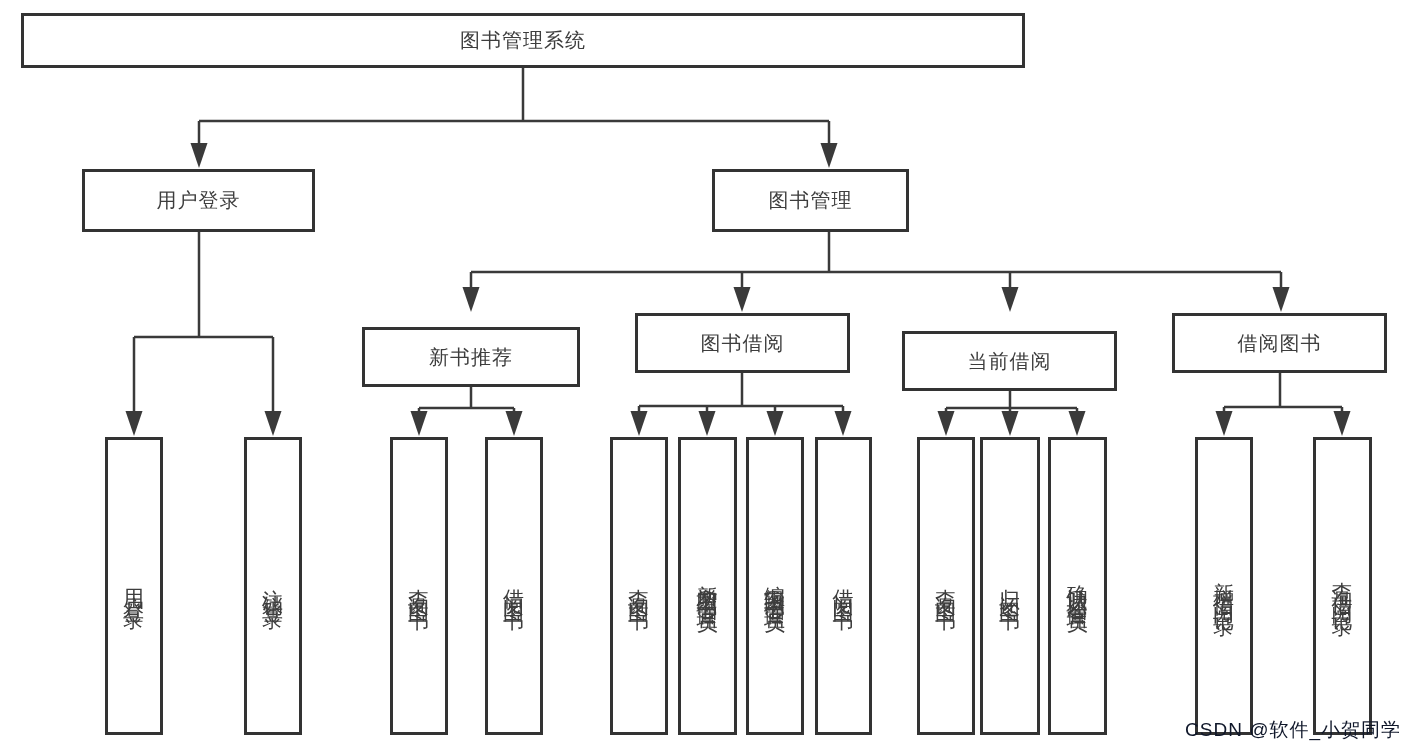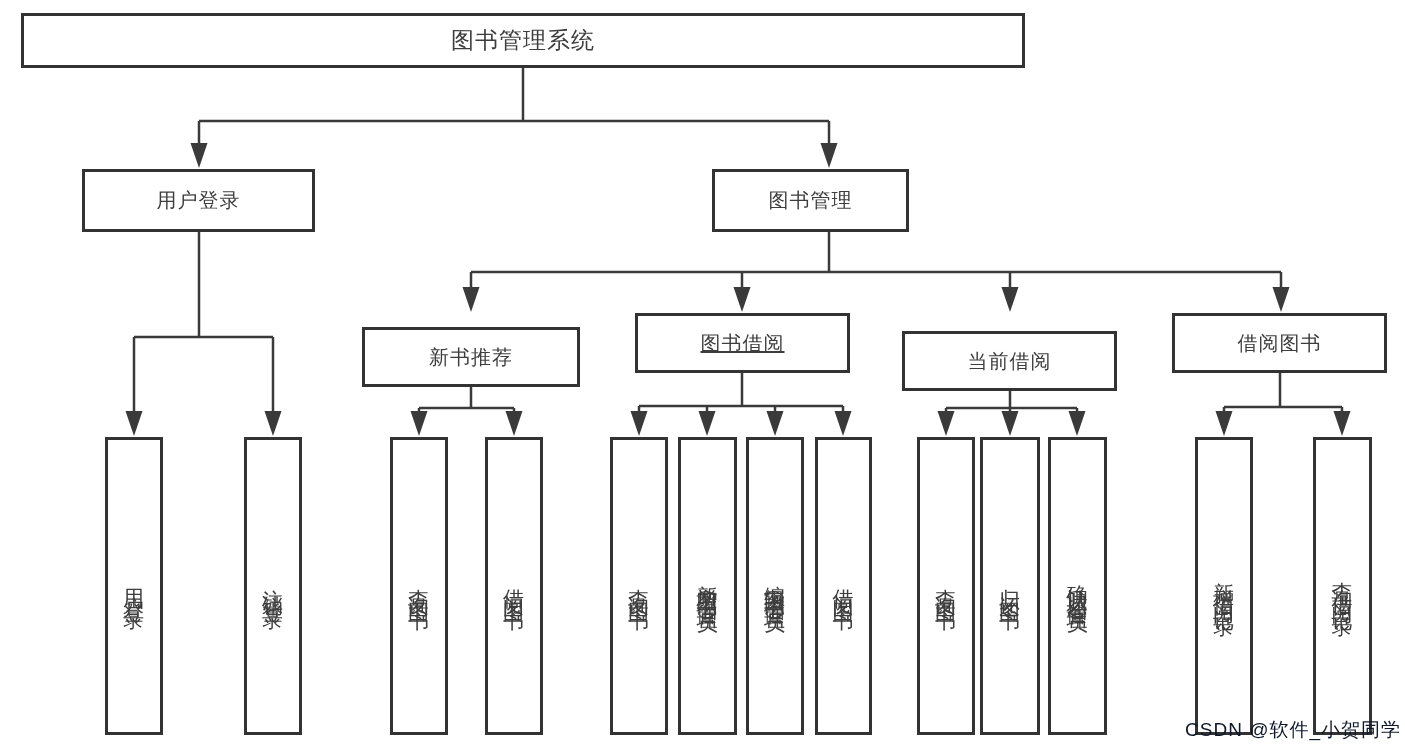--- a/index.html
+++ b/index.html
@@ -32,21 +32,21 @@
     align-items: center;
     justify-content: center;
     color: #3d3d3d;
     text-align: center;
   }
   .node.h {
     font-size: 20px;
     letter-spacing: 1px;
   }
   .node.title {
-    font-size: 23px;
+    font-size: 20px;
   }
   .node.v {
     font-size: 21px;
     writing-mode: vertical-rl;
     text-orientation: mixed;
     letter-spacing: 7px;
     line-height: 1;
   }
   .node.v.long {
     letter-spacing: 4px;
@@ -121,21 +121,21 @@
   <div class="node h" style="left:82px; top:169px; width:233px; height:63px;">
     <span>用户登录</span>
   </div>
   <div class="node h" style="left:712px; top:169px; width:197px; height:63px;">
     <span>图书管理</span>
   </div>
 
   <div class="node h" style="left:362px; top:313px; width:218px; height:60px;margin-top:14px;">
     <span>新书推荐</span>
   </div>
-  <div class="node h" style="left:635px; top:313px; width:215px; height:60px;text-decoration:underline;">
+  <div class="node h" style="left:635px; top:313px; width:215px; height:60px;">
     <span>图书借阅</span>
   </div>
   <div class="node h" style="left:902px; top:331px; width:215px; height:60px;">
     <span>当前借阅</span>
   </div>
   <div class="node h" style="left:1172px; top:313px; width:215px; height:60px;">
     <span>借阅图书</span>
   </div>
 
   <div class="node v" style="left:105px; top:437px; width:58px; height:298px;">

